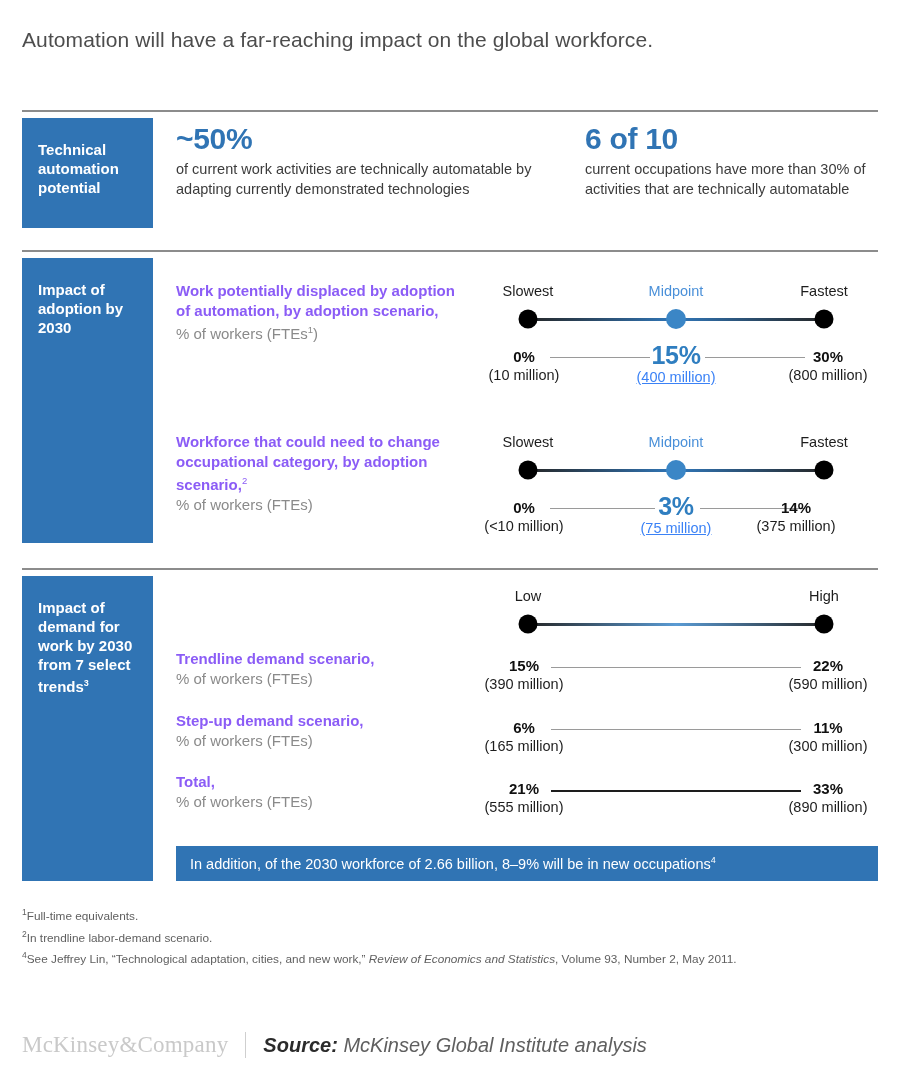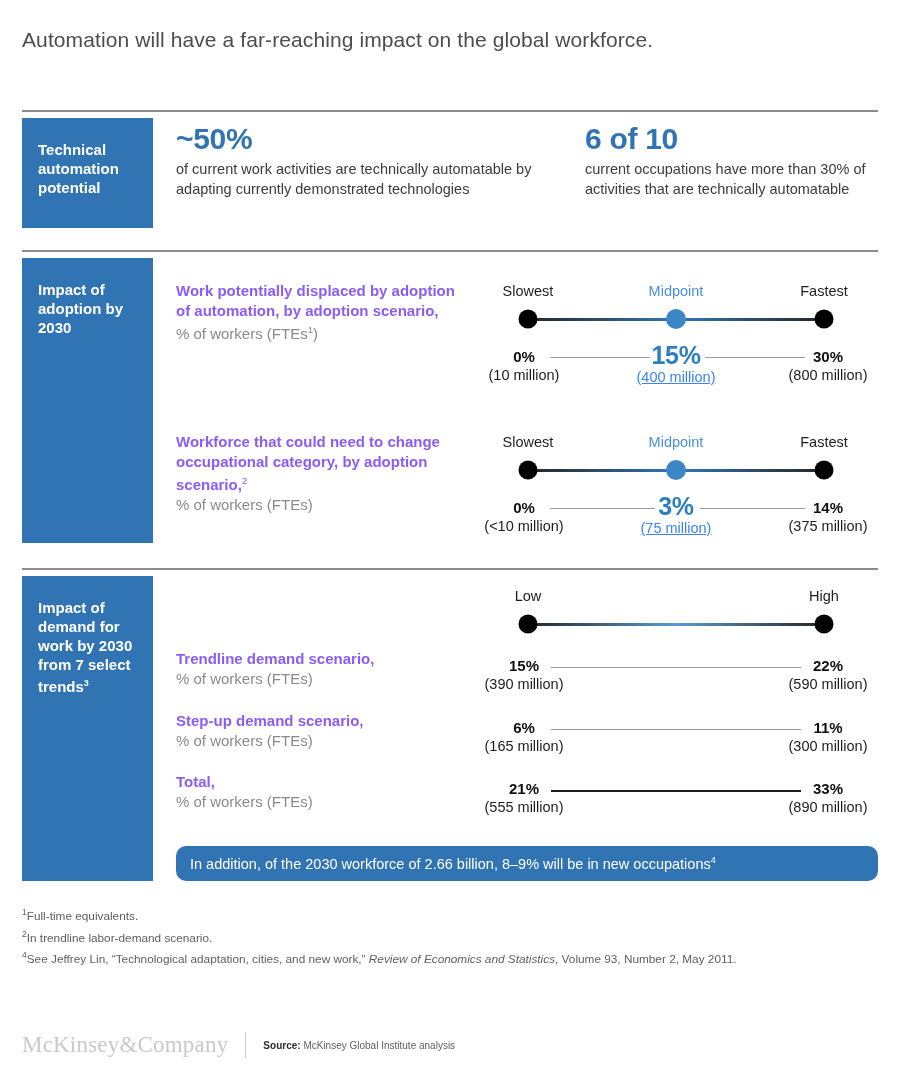--- a/index.html
+++ b/index.html
@@ -72,40 +72,40 @@
   .valgrp .pct { font-size: 15px; font-weight: bold; color: #101010; line-height: 18px; }
   .valgrp .abs { font-size: 14.5px; color: #1d1d1d; line-height: 19px; }
   .valgrp.mid .pct { font-size: 25px; color: #2f7ec0; line-height: 26px; letter-spacing: -.3px; }
   .valgrp.mid .abs { color: #3b82f6; text-decoration: underline; }
   .connector { position: absolute; height: 1px; background: #9a9a9a; }
   .connector.thick { height: 2px; background: #1d1d1d; }
 
   
   .callout {
     position: absolute; background: #3074b4; color: #ffffff;
-    font-size: 14.5px; padding: 9px 0 9px 14px; border-radius: 10px;
+    font-size: 14.5px; padding: 9px 0 9px 14px;
   }
   .callout sup { font-size: 9px; vertical-align: super; }
 
   
   .notes {
     position: absolute; left: 22px; top: 904px; width: 868px;
     font-size: 11.8px; line-height: 17.6px; color: #5f5f5f;
   }
   .notes .note { display: block; }
   .notes sup { font-size: 8.5px; vertical-align: super; }
   .notes i { font-style: italic; }
 
   
   .footer { position: absolute; left: 22px; top: 1032px; display: flex; align-items: center; }
   .logo {
     font-family: "Liberation Serif", serif; font-size: 23px; color: #c9c9c9; letter-spacing: .2px;
   }
   .divider { width: 1px; height: 26px; background: #cfcfcf; margin: 0 17px; }
-  .source { font-size: 10px; color: #5f5f5f; }
+  .source { font-size: 20px; color: #5f5f5f; font-style: italic; }
   .source b { color: #2b2b2b; font-weight: bold; }
 </style>
 </head>
 <body>
 
 <div class="page">
 
   <div class="title">Automation will have a far-reaching impact on the global workforce.</div>
 
   <div class="section">
@@ -176,21 +176,21 @@
       <div class="connector" style="left:700px; width:105px; top:508px"></div>
 
       <div class="valgrp" style="left:524px; top:499px">
         <div class="pct">0%</div>
         <div class="abs">(&lt;10 million)</div>
       </div>
       <div class="valgrp mid" style="left:676px; top:493px">
         <div class="pct">3%</div>
         <div class="abs">(75 million)</div>
       </div>
-      <div class="valgrp" style="left:828px; top:499px">
+      <div class="valgrp" style="left:796px; top:499px">
         <div class="pct">14%</div>
         <div class="abs">(375 million)</div>
       </div>
     </div>
   </div>
 
   <div class="section">
     <div class="rule" style="top:568px"></div>
     <div class="blue-block" style="top:576px; height:305px">
       <span>Impact of demand for work by 2030 from 7 select trends</span><sup>3</sup>

